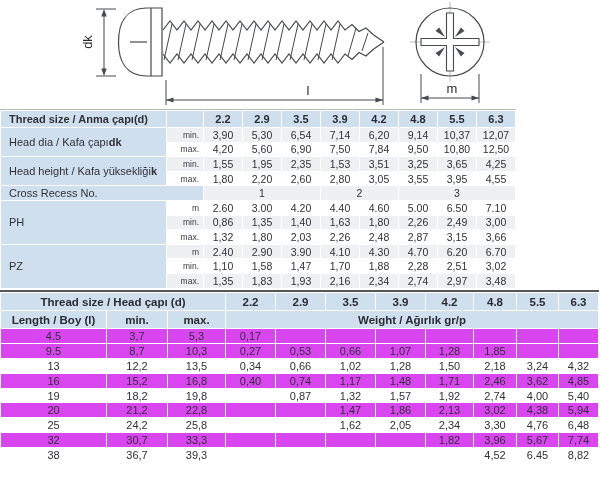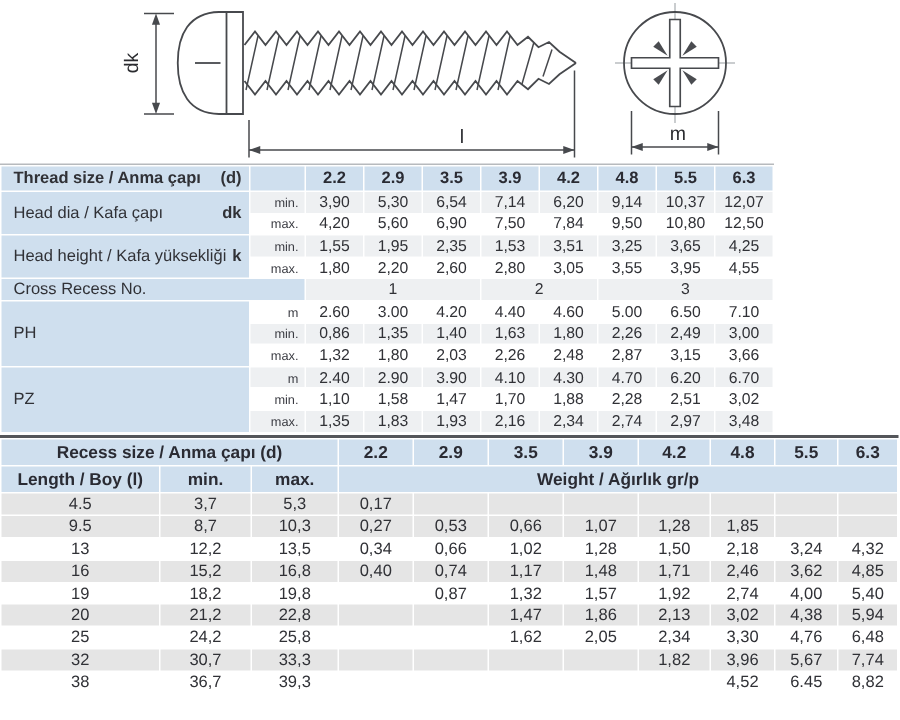--- a/index.html
+++ b/index.html
@@ -14,34 +14,34 @@
   svg text { font-family:"Liberation Sans", sans-serif; fill:#2b2c30; }
 
   table { border-collapse:separate; border-spacing:1px; table-layout:fixed; position:absolute; left:0; }
 
   
   .spec { top:109px; width:516px; border-top:1px solid #b7babd; }
   .spec th, .spec td { height:13.6px; padding:0; vertical-align:middle; overflow:hidden; white-space:nowrap; }
   .spec thead th { height:16px; background:#cfdfee; }
   .spec thead th.size { font-weight:700; font-size:11px; text-align:center; color:#2a2b33; }
   .spec th.lbl { background:#cfdfee; font-size:11px; font-weight:400; text-align:left; }
-  .spec th.lbl .flex { display:flex; justify-content:space-between; align-items:center; padding:0 5px 0 8px; }
+  .spec th.lbl .flex { display:flex; align-items:center; padding:0 5px 0 8px; }
   .spec thead th.lbl { font-weight:600; }
   .spec th.lbl .sym { font-weight:600; }
   .spec td.sub { font-size:8.5px; text-align:right; padding-right:4px; color:#3a3b42; }
   .spec td.val { font-size:10.5px; text-align:center; }
   .spec tr.g td { background:#eef0f2; }
   .spec tr.w td { background:#ffffff; }
 
   
   .wt { top:290px; width:599px; border-top:2px solid #54565a; }
   .wt th, .wt td { padding:0; vertical-align:middle; overflow:hidden; white-space:nowrap; }
   .wt thead th { height:17px; background:#cfdfee; font-weight:700; font-size:11.5px; text-align:center; color:#2a2b33; }
   .wt td { height:13.9px; font-size:11px; text-align:center; }
-  .wt tr.g td { background:#e5e5e5; }
+  .wt tr.g td { background:#d946ef; }
   .wt tr.w td { background:#ffffff; }
 </style>
 </head>
 <body>
 
 <div class="page">
 
   
   <svg width="600" height="110" viewBox="0 0 600 110">
     <g stroke="#47494d" stroke-width="1.2" fill="none">
@@ -281,21 +281,21 @@
         <col style="width:49px">
         <col style="width:49px">
         <col style="width:49px">
       <col style="width:47px">
         <col style="width:42px">
         <col style="width:41px">
         <col style="width:39px">
     </colgroup>
     <thead>
       <tr>
-        <th colspan="3">Recess size / Anma çapı (d)</th>
+        <th colspan="3">Thread size / Head çapı (d)</th>
 
       <th class="size">2.2</th>
           <th class="size">2.9</th>
           <th class="size">3.5</th>
           <th class="size">3.9</th>
           <th class="size">4.2</th>
           <th class="size">4.8</th>
           <th class="size">5.5</th>
           <th class="size">6.3</th>
         </tr>

